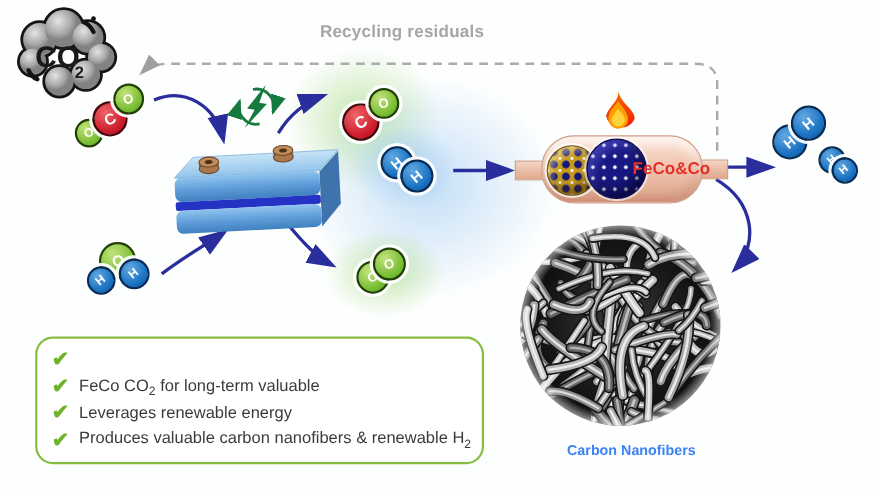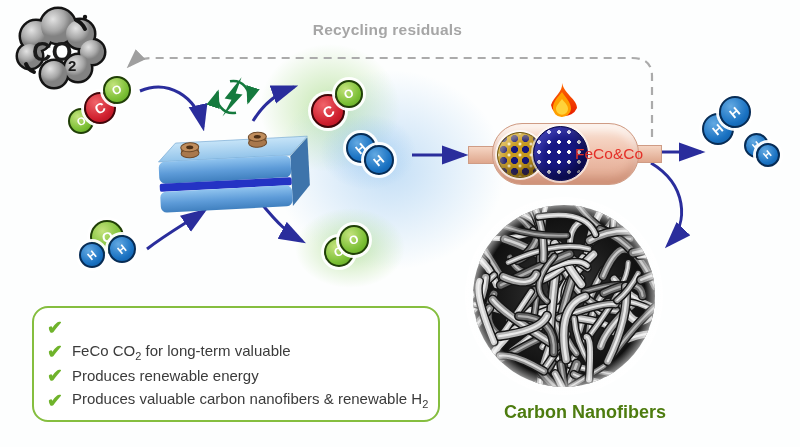--- a/index.html
+++ b/index.html
@@ -2,25 +2,25 @@
 <html><head>
 <meta charset="utf-8">
 <style>
   html,body{margin:0;padding:0;}
   body{width:800px;height:447px;background:#ffffff;font-family:"Liberation Sans", sans-serif;overflow:hidden;}
   .stage{position:relative;width:800px;height:447px;background:#fdfefe;}
   .stage > *{position:absolute;}
   svg{display:block;}
 
   
-  .recycling-label{left:290px;top:21px;width:195px;text-align:center;font-weight:bold;
+  .recycling-label{left:268px;top:21px;width:195px;text-align:center;font-weight:bold;
     font-size:15.5px;color:#a6a6a6;letter-spacing:.2px;}
-  .nf-caption{left:464px;top:402px;width:242px;text-align:center;font-weight:bold;
-    font-size:18px;color:#4d7c0f;}
-  .reactor-label{left:575px;top:145px;font-size:15.5px;font-weight:normal;color:#e43028;z-index:6;}
+  .nf-caption{left:453px;top:402px;width:242px;text-align:center;font-weight:bold;
+    font-size:13px;color:#3b82f6;}
+  .reactor-label{left:575px;top:145px;font-size:15.5px;font-weight:bold;color:#e43028;z-index:6;}
 
   
   .ball{position:absolute;border-radius:50%;display:flex;align-items:center;justify-content:center;
     color:#fff;font-weight:bold;box-shadow:0 0 0 3px rgba(255,255,255,.95);z-index:5;}
   .ball i{font-style:normal;display:block;line-height:1;}
   .ball.o{background:radial-gradient(circle at 35% 30%, #c4e37d, #7bbf35 62%, #58a01d);border:2px solid #203f07;}
   .ball.c{background:radial-gradient(circle at 35% 30%, #f0646a, #cf1f2e 62%, #a30f1d);border:2px solid #420509;}
   .ball.h{background:radial-gradient(circle at 35% 30%, #63a9e2, #1a72c2 62%, #0d579e);border:2px solid #072c55;}
   .r15{transform:rotate(-15deg);} .r20{transform:rotate(-20deg);} .r25{transform:rotate(-25deg);}
   .r30{transform:rotate(-30deg);} .r40{transform:rotate(-40deg);}
@@ -564,21 +564,21 @@
   <div class="panel" id="benefits-panel">
       <div class="check-row">
         <span class="check-glyph">✔</span>
       </div>
       <div class="check-row">
         <span class="check-glyph">✔</span>
         <span><span>FeCo CO</span><sub>2</sub><span> for long-term valuable</span></span>
       </div>
       <div class="check-row">
         <span class="check-glyph">✔</span>
-        <span><span>Produces renewable energy</span></span>
+        <span><span>Leverages renewable energy</span></span>
       </div>
       <div class="check-row">
         <span class="check-glyph">✔</span>
         <span><span>Produces valuable carbon nanofibers &amp; renewable H</span><sub>2</sub></span>
       </div>
     </div>
 
 </div>
 
 </body></html>

